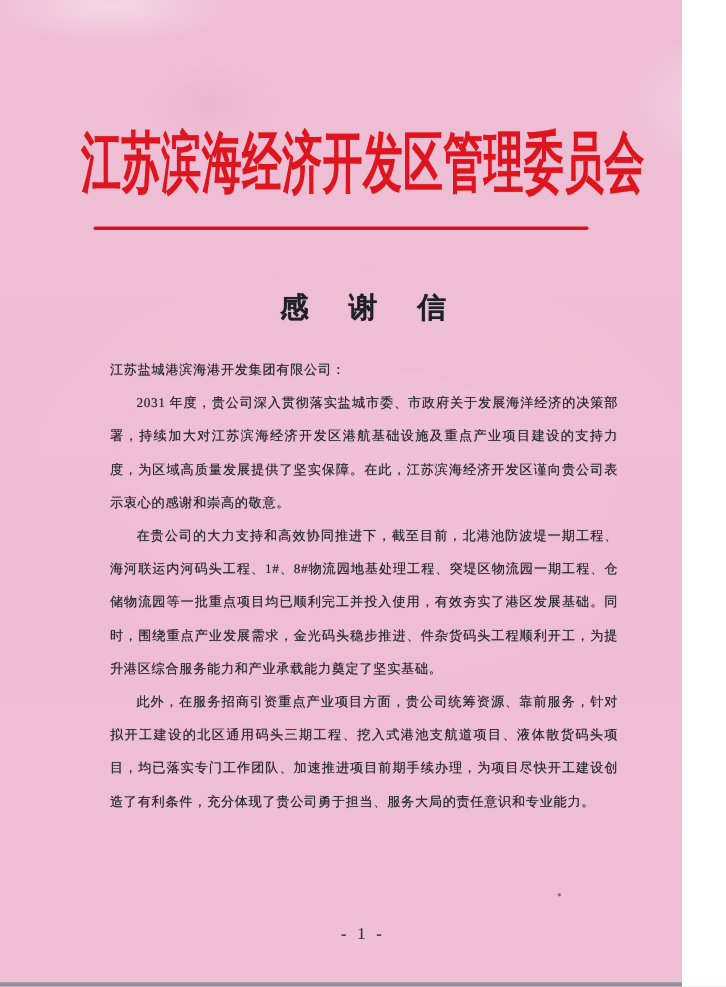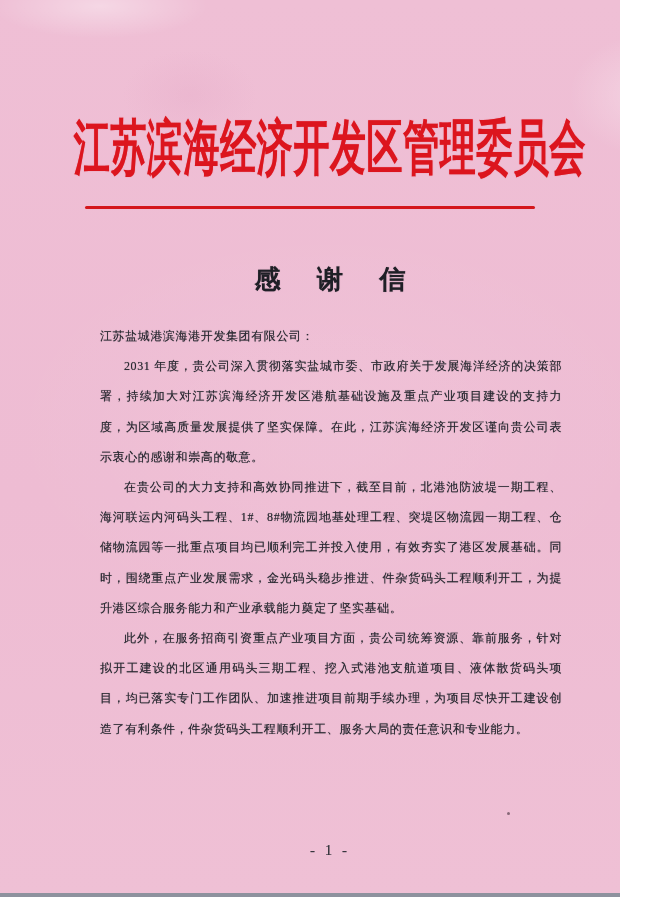--- a/index.html
+++ b/index.html
@@ -73,21 +73,21 @@
   </div>
 
   <div class="red-rule"></div>
 
   <div class="subject">感 谢 信</div>
 
   <div class="body-text">
     <p class="salutation">江苏盐城港滨海港开发集团有限公司：</p>
     <p class="para">2031 年度，贵公司深入贯彻落实盐城市委、市政府关于发展海洋经济的决策部署，持续加大对江苏滨海经济开发区港航基础设施及重点产业项目建设的支持力度，为区域高质量发展提供了坚实保障。在此，江苏滨海经济开发区谨向贵公司表示衷心的感谢和崇高的敬意。</p>
     <p class="para">在贵公司的大力支持和高效协同推进下，截至目前，北港池防波堤一期工程、海河联运内河码头工程、1#、8#物流园地基处理工程、突堤区物流园一期工程、仓储物流园等一批重点项目均已顺利完工并投入使用，有效夯实了港区发展基础。同时，围绕重点产业发展需求，金光码头稳步推进、件杂货码头工程顺利开工，为提升港区综合服务能力和产业承载能力奠定了坚实基础。</p>
-    <p class="para">此外，在服务招商引资重点产业项目方面，贵公司统筹资源、靠前服务，针对拟开工建设的北区通用码头三期工程、挖入式港池支航道项目、液体散货码头项目，均已落实专门工作团队、加速推进项目前期手续办理，为项目尽快开工建设创造了有利条件，件杂货码头工程顺利开工、服务大局的责任意识和专业能力。</p>
+    <p class="para">此外，在服务招商引资重点产业项目方面，贵公司统筹资源、靠前服务，针对拟开工建设的北区通用码头三期工程、挖入式港池支航道项目、液体散货码头项目，均已落实专门工作团队、加速推进项目前期手续办理，为项目尽快开工建设创造了有利条件，充分体现了贵公司勇于担当、服务大局的责任意识和专业能力。</p>
   </div>
 
   <div class="speck"></div>
 
   <div class="page-num">- 1 -</div>
 
   <div class="bottom-edge"></div>
 
 </div>
 

